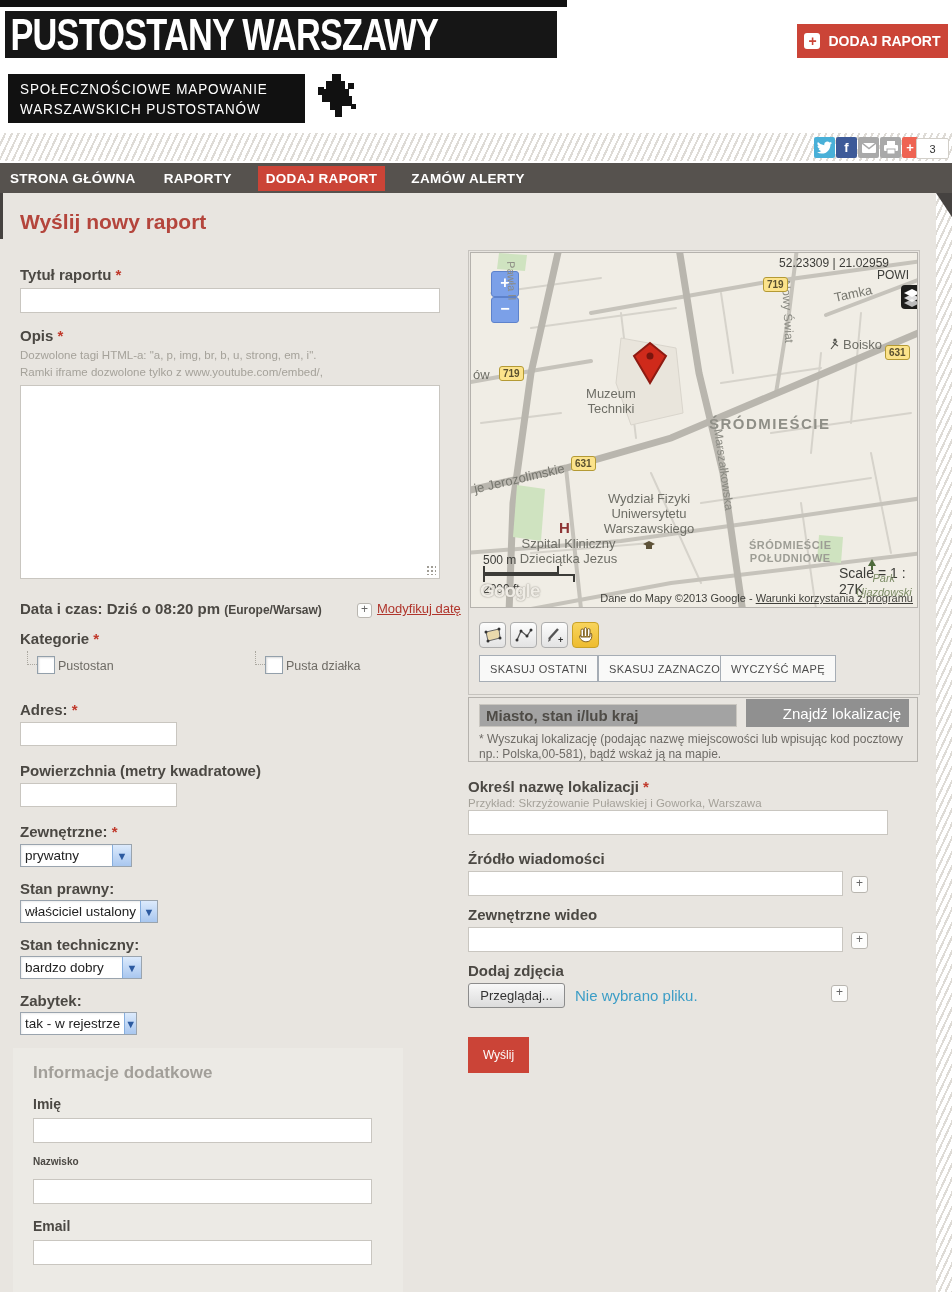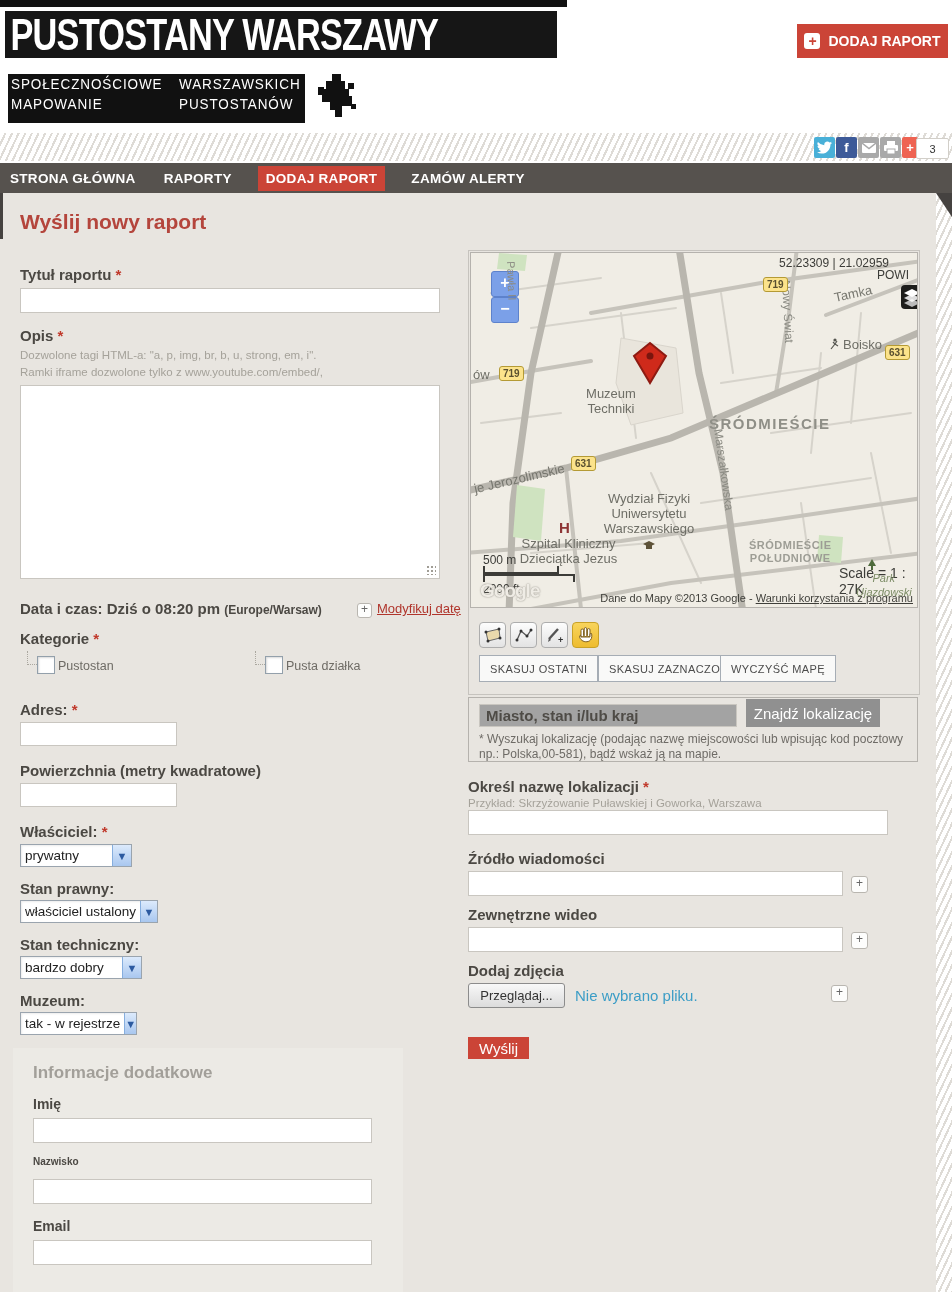--- a/index.html
+++ b/index.html
@@ -14,21 +14,21 @@
   .logo-box{position:absolute;left:5px;top:11px;width:552px;height:47px;background:#161616;
             color:#fff;display:flex;align-items:center;}
   .logo-text{font-size:44px;font-weight:bold;letter-spacing:-1px;transform:scaleX(.78);
              transform-origin:left center;white-space:nowrap;padding-left:7px;line-height:44px;}
   .add-report{position:absolute;left:797px;top:24px;width:151px;height:34px;background:#cb4437;
               color:#fff;display:flex;align-items:center;justify-content:center;gap:8px;
               font-weight:bold;font-size:14px;cursor:pointer;}
   .add-report .plus-sq{width:16px;height:16px;background:#fff;border-radius:3px;color:#cb4437;
               font-size:14px;font-weight:bold;line-height:16px;text-align:center;}
   .tagline-box{position:absolute;left:8px;top:74px;width:297px;height:49px;background:#111;
-               color:#fff;display:flex;flex-direction:row;justify-content:center;padding-left:12px;box-sizing:border-box;}
+               color:#fff;display:flex;flex-direction:column;justify-content:center;padding-left:12px;box-sizing:border-box;}
   .tagline-box div{font-size:15px;letter-spacing:1px;transform:scaleX(.9);transform-origin:left;line-height:20px;}
   .blob{position:absolute;left:318px;top:74px;}
 
   
   .social-strip{position:absolute;left:0;top:133px;width:952px;height:28px;}
   .sicon{position:absolute;top:137px;width:21px;height:21px;border-radius:2px;display:flex;
          align-items:center;justify-content:center;color:#fff;font-weight:bold;font-size:13px;cursor:pointer;}
   .sbubble{position:absolute;top:138px;left:916px;width:31px;height:19px;background:#fff;
            border:1px solid #d2cfc9;border-radius:2px;font-size:11px;color:#333;
            display:flex;align-items:center;justify-content:center;}
@@ -110,29 +110,29 @@
   .tool-btn{position:absolute;height:27px;background:#f9f9f8;border:1px solid #a6adb5;
             color:#4c4c4c;font-size:11px;letter-spacing:.4px;display:flex;align-items:center;
             justify-content:center;cursor:pointer;box-sizing:border-box;padding:0 10px;}
 
   .search-panel{position:absolute;left:468px;top:697px;width:450px;height:65px;
                 border:1px solid #b5b2ad;box-sizing:border-box;}
   .search-inp{position:absolute;left:10px;top:6px;width:258px;height:23px;background:#a3a3a3;
               border:1px solid #c9c6c0;box-sizing:border-box;font-family:"Liberation Sans",sans-serif;
               font-weight:bold;font-size:15px;color:#4e4b46;padding:0 6px;}
   .find-btn{position:absolute;left:277px;top:1px;width:134px;height:28px;background:#909090;
-            color:#fff;font-size:15px;display:flex;align-items:center;justify-content:center;cursor:pointer;}
+            color:#fff;font-size:15px;display:flex;align-items:center;justify-content:center;cursor:pointer;padding-left:29px;}
   .search-help{position:absolute;left:10px;top:34px;width:428px;font-size:12px;color:#6e6b66;line-height:15px;}
 
   .browse-btn{position:absolute;left:468px;top:983px;width:97px;height:25px;
               background:linear-gradient(#f8f8f8,#dcdcdc);border:1px solid #8c8c8c;border-radius:3px;
               font-size:13px;color:#333;display:flex;align-items:center;justify-content:center;cursor:pointer;box-sizing:border-box;}
   .nofile{position:absolute;left:575px;top:987px;font-size:15px;color:#3c9dc6;}
-  .submit-btn{position:absolute;left:468px;top:1037px;width:61px;height:22px;background:#cb4437;
-              color:#fdfdfd;font-size:15px;display:flex;align-items:center;justify-content:center;cursor:pointer;}
+  .submit-btn{position:absolute;left:468px;top:1037px;width:61px;height:36px;background:#cb4437;
+              color:#fdfdfd;font-size:12px;display:flex;align-items:center;justify-content:center;cursor:pointer;}
 </style>
 </head>
 <body>
 
 <div id="page">
 
   <div class="logo-strip"></div>
   <div class="logo-box">
     <div class="logo-text">PUSTOSTANY WARSZAWY</div>
   </div>
@@ -245,41 +245,41 @@
   <div class="lbl" style="left:20px;top:701px;">
     <span>Adres:</span>
     <span class="star">*</span>
   </div>
   <input class="inp" style="left: 20px; top: 722px; width: 157px; height: 24px;">
 
   <div class="lbl" style="left:20px;top:762px;">Powierzchnia (metry kwadratowe)</div>
   <input class="inp" style="left: 20px; top: 783px; width: 157px; height: 24px;">
 
   <div class="lbl" style="left:20px;top:823px;">
-    <span>Właściciel:</span>
+    <span>Zewnętrzne:</span>
     <span class="star">*</span>
   </div>
   <div class="selbox" style="left:20px;top:844px;width:112px;">
     <span class="txt">prywatny</span>
     <span class="arr">▼</span>
   </div>
 
   <div class="lbl" style="left:20px;top:880px;">Stan prawny:</div>
   <div class="selbox" style="left:20px;top:900px;width:138px;">
     <span class="txt">właściciel ustalony</span>
     <span class="arr">▼</span>
   </div>
 
   <div class="lbl" style="left:20px;top:936px;">Stan techniczny:</div>
   <div class="selbox" style="left:20px;top:956px;width:122px;">
     <span class="txt">bardzo dobry</span>
     <span class="arr">▼</span>
   </div>
 
-  <div class="lbl" style="left:20px;top:992px;">Muzeum:</div>
+  <div class="lbl" style="left:20px;top:992px;">Zabytek:</div>
   <div class="selbox" style="left:20px;top:1012px;width:117px;">
     <span class="txt">tak - w rejestrze</span>
     <span class="arr">▼</span>
   </div>
 
   <div class="infobox"></div>
   <div class="infobox-title" style="left:33px;top:1063px;">Informacje dodatkowe</div>
   <div class="lbl" style="left:33px;top:1096px;font-size:14px;">Imię</div>
   <input class="inp" style="left: 33px; top: 1118px; width: 339px; height: 25px;">
   <div class="lbl" style="left:33px;top:1156px;font-size:10px;">Nazwisko</div>

